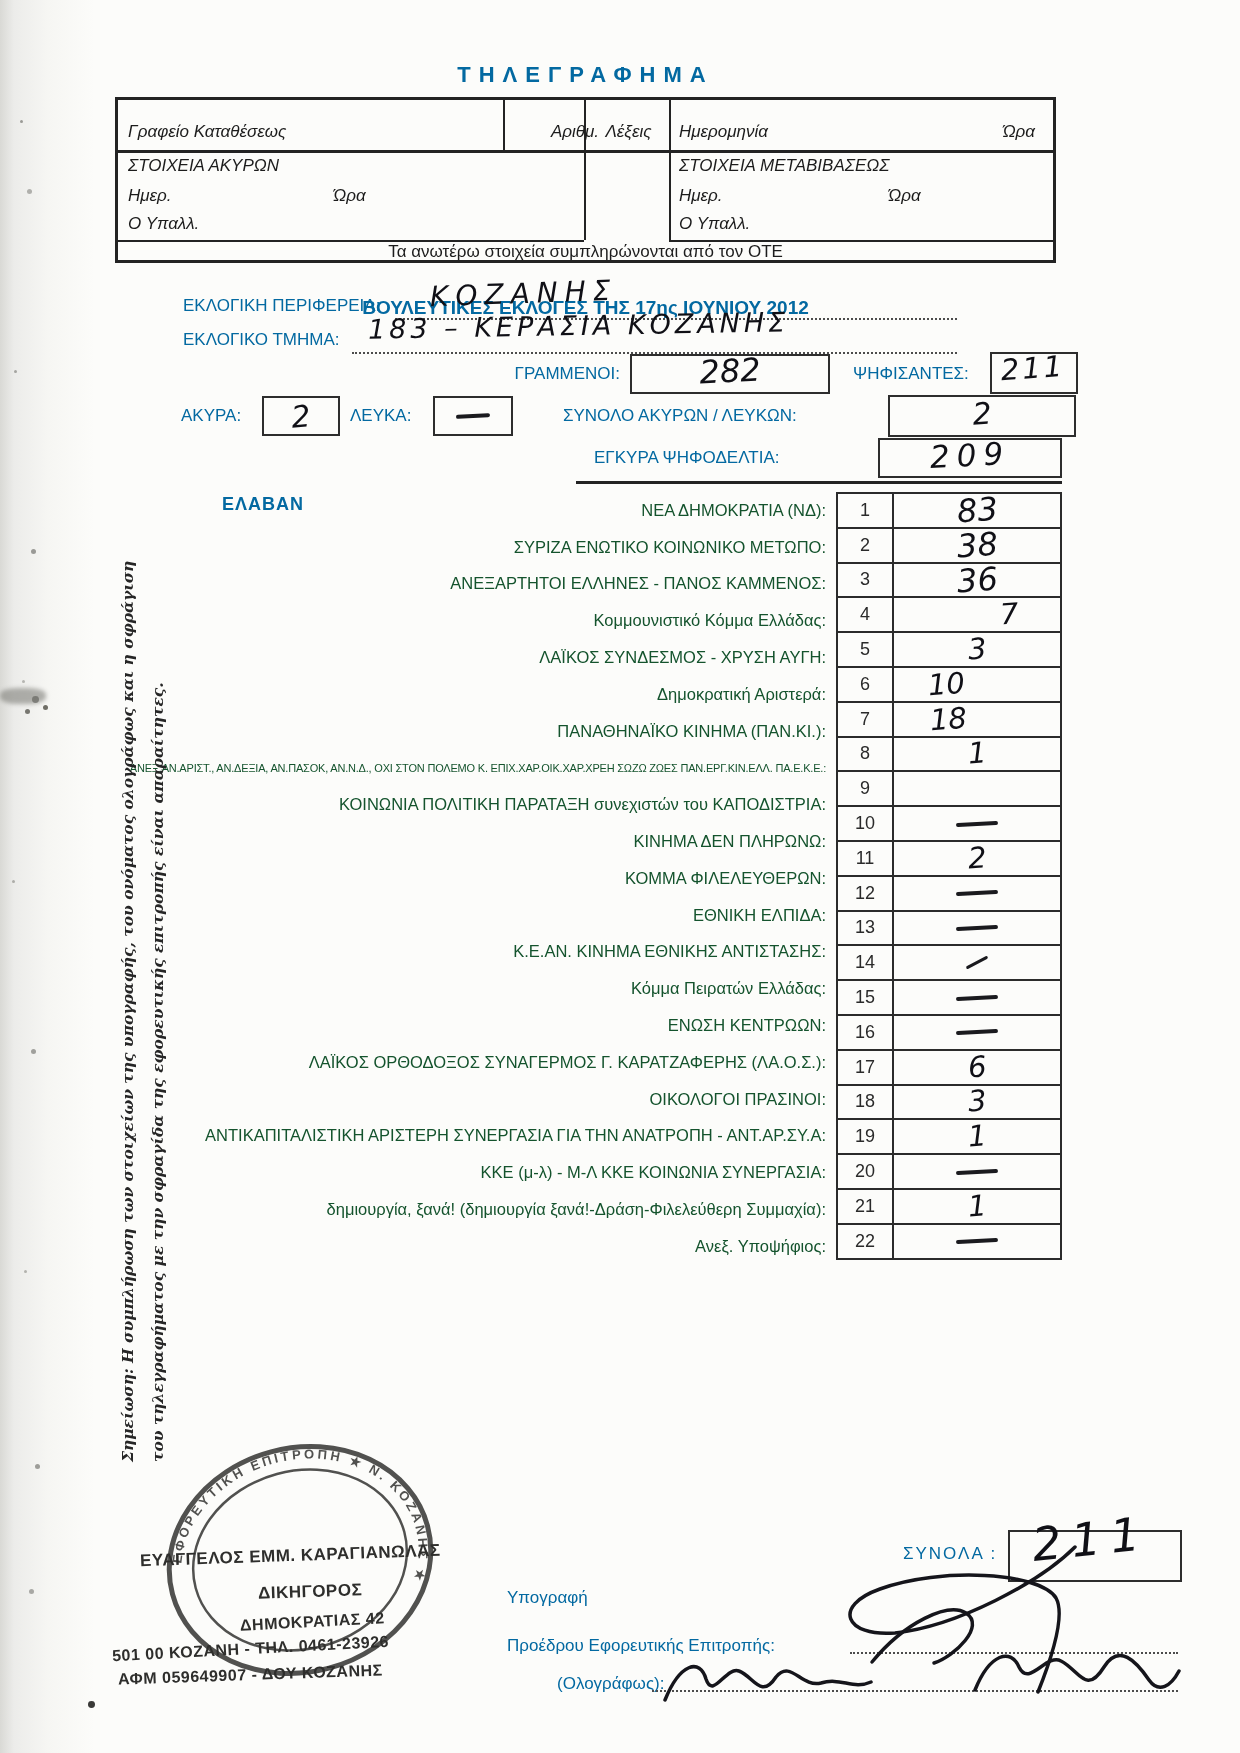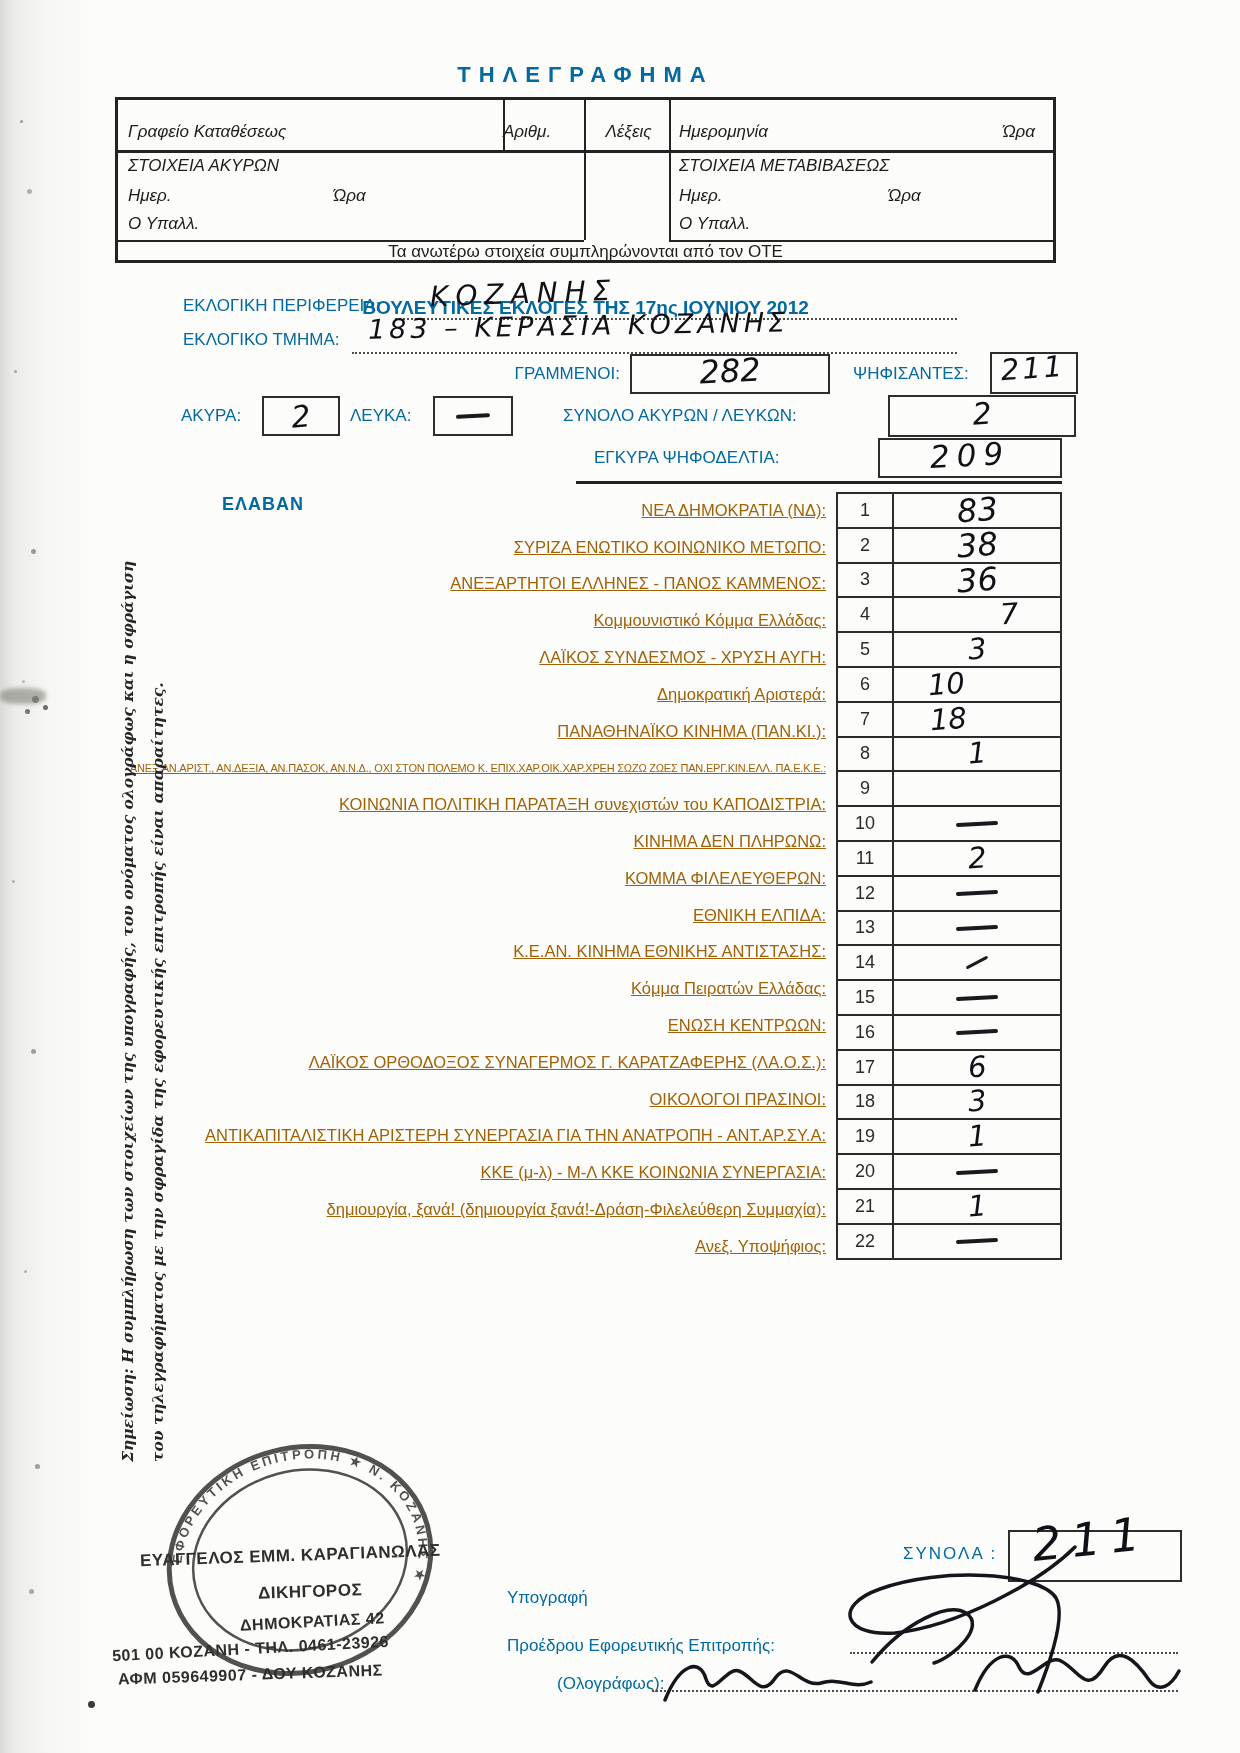--- a/index.html
+++ b/index.html
@@ -25,21 +25,21 @@
       transform:rotate(-3deg);}
   .penmark.short{width:24px;height:3px;transform:rotate(-28deg);}
   
   .ttable{position:absolute;left:115px;top:97px;width:941px;height:166px;border:3px solid #232323;box-sizing:border-box;}
   .ttable .vline{position:absolute;width:2px;background:#232323;top:0;}
   .ttable .hline{position:absolute;height:3px;background:#232323;left:0;}
   .tl{position:absolute;font-size:17px;font-style:italic;white-space:nowrap;color:#1c1c1c;}
   
   .party-labels{position:absolute;left:120px;top:492px;width:706px;}
   .plabel{height:36.8px;display:flex;align-items:center;justify-content:flex-end;
-      font-size:16.5px;white-space:nowrap;color:#a16207;text-decoration:underline;}
+      font-size:16.5px;white-space:nowrap;color:#14532d;}
   .plabel.tiny{font-size:11px;letter-spacing:-0.2px;}
   .vote-rows{position:absolute;left:836px;top:492px;width:226px;}
   .vrow{display:flex;height:36.8px;border:2px solid #2b2b2b;margin-top:-2px;box-sizing:border-box;background:transparent;}
   .vrow:first-child{margin-top:0;}
   .vnum{width:54px;border-right:2px solid #2b2b2b;display:flex;align-items:center;justify-content:center;
       font-size:18px;color:#2a2a2a;}
   .vval{flex:1;display:flex;align-items:center;justify-content:center;}
   .vval .hw{position:static;font-size:29px;transform:rotate(-4deg);}
   .vrow:nth-child(1) .vval .hw{font-size:32px;}
   .vrow:nth-child(2) .vval .hw{font-size:32px;}
@@ -68,21 +68,21 @@
 
   <div class="ttable">
     <div class="vline" style="left:385px;height:50px;"></div>
     <div class="vline" style="left:466px;height:140px;"></div>
     <div class="vline" style="left:551px;height:140px;"></div>
     <div class="hline" style="top:50px;width:935px;"></div>
     <div class="hline" style="top:140px;width:466px;height:2px;"></div>
     <div class="hline" style="top:140px;left:551px;width:384px;height:2px;"></div>
 
     <div class="tl" style="left:10px;top:22px;">Γραφείο Καταθέσεως</div>
-    <div class="tl ctr" style="left:385px;width:68px;top:22px;text-align:left;">Αριθμ.</div>
+    <div class="tl ctr" style="left:385px;width:68px;top:22px;text-align:right;padding-left:28px;">Αριθμ.</div>
     <div class="tl" style="left:470px;width:81px;top:22px;text-align:center;">Λέξεις</div>
     <div class="tl" style="left:561px;top:22px;">Ημερομηνία</div>
     <div class="tl" style="right:18px;top:22px;">Ώρα</div>
 
     <div class="tl" style="left:10px;top:56px;">ΣΤΟΙΧΕΙΑ ΑΚΥΡΩΝ</div>
     <div class="tl" style="left:10px;top:86px;">Ημερ.</div>
     <div class="tl" style="left:215px;top:86px;">Ώρα</div>
     <div class="tl" style="left:10px;top:114px;">Ο Υπαλλ.</div>
 
     <div class="tl" style="left:561px;top:56px;">ΣΤΟΙΧΕΙΑ ΜΕΤΑΒΙΒΑΣΕΩΣ</div>

